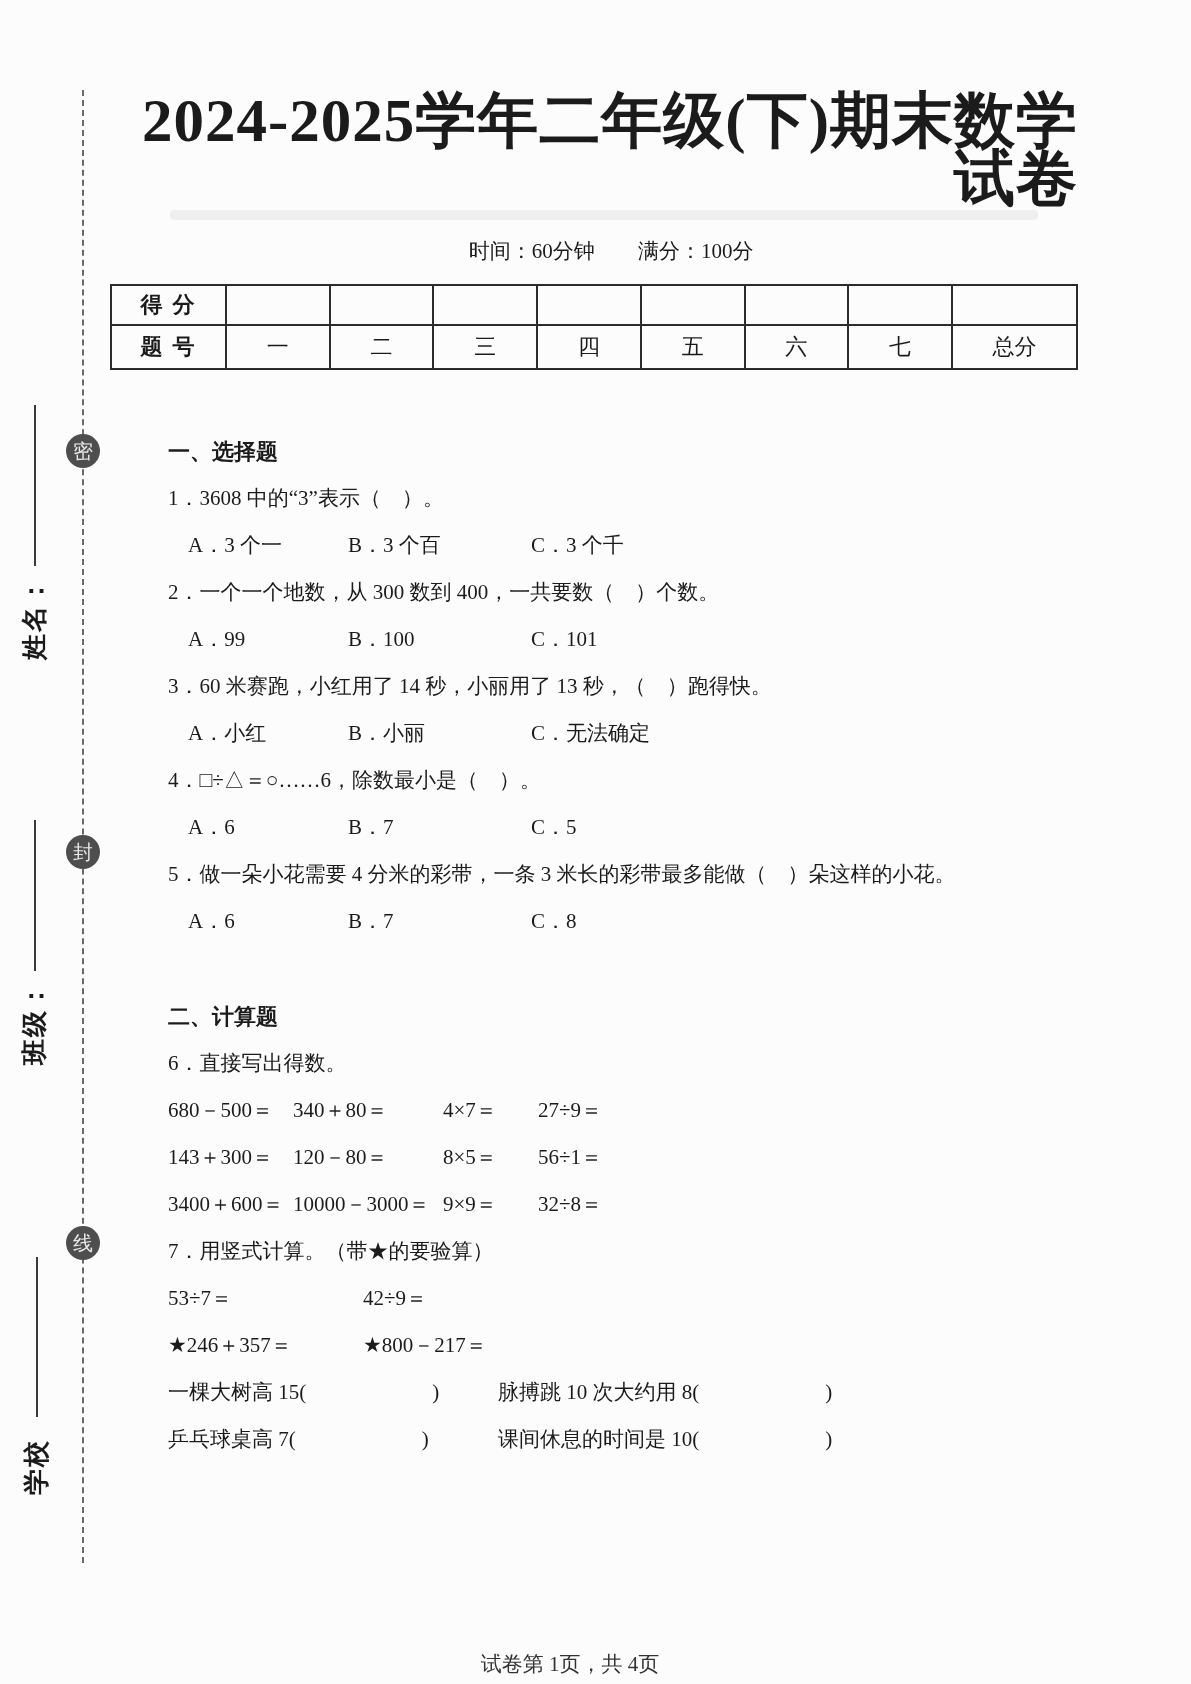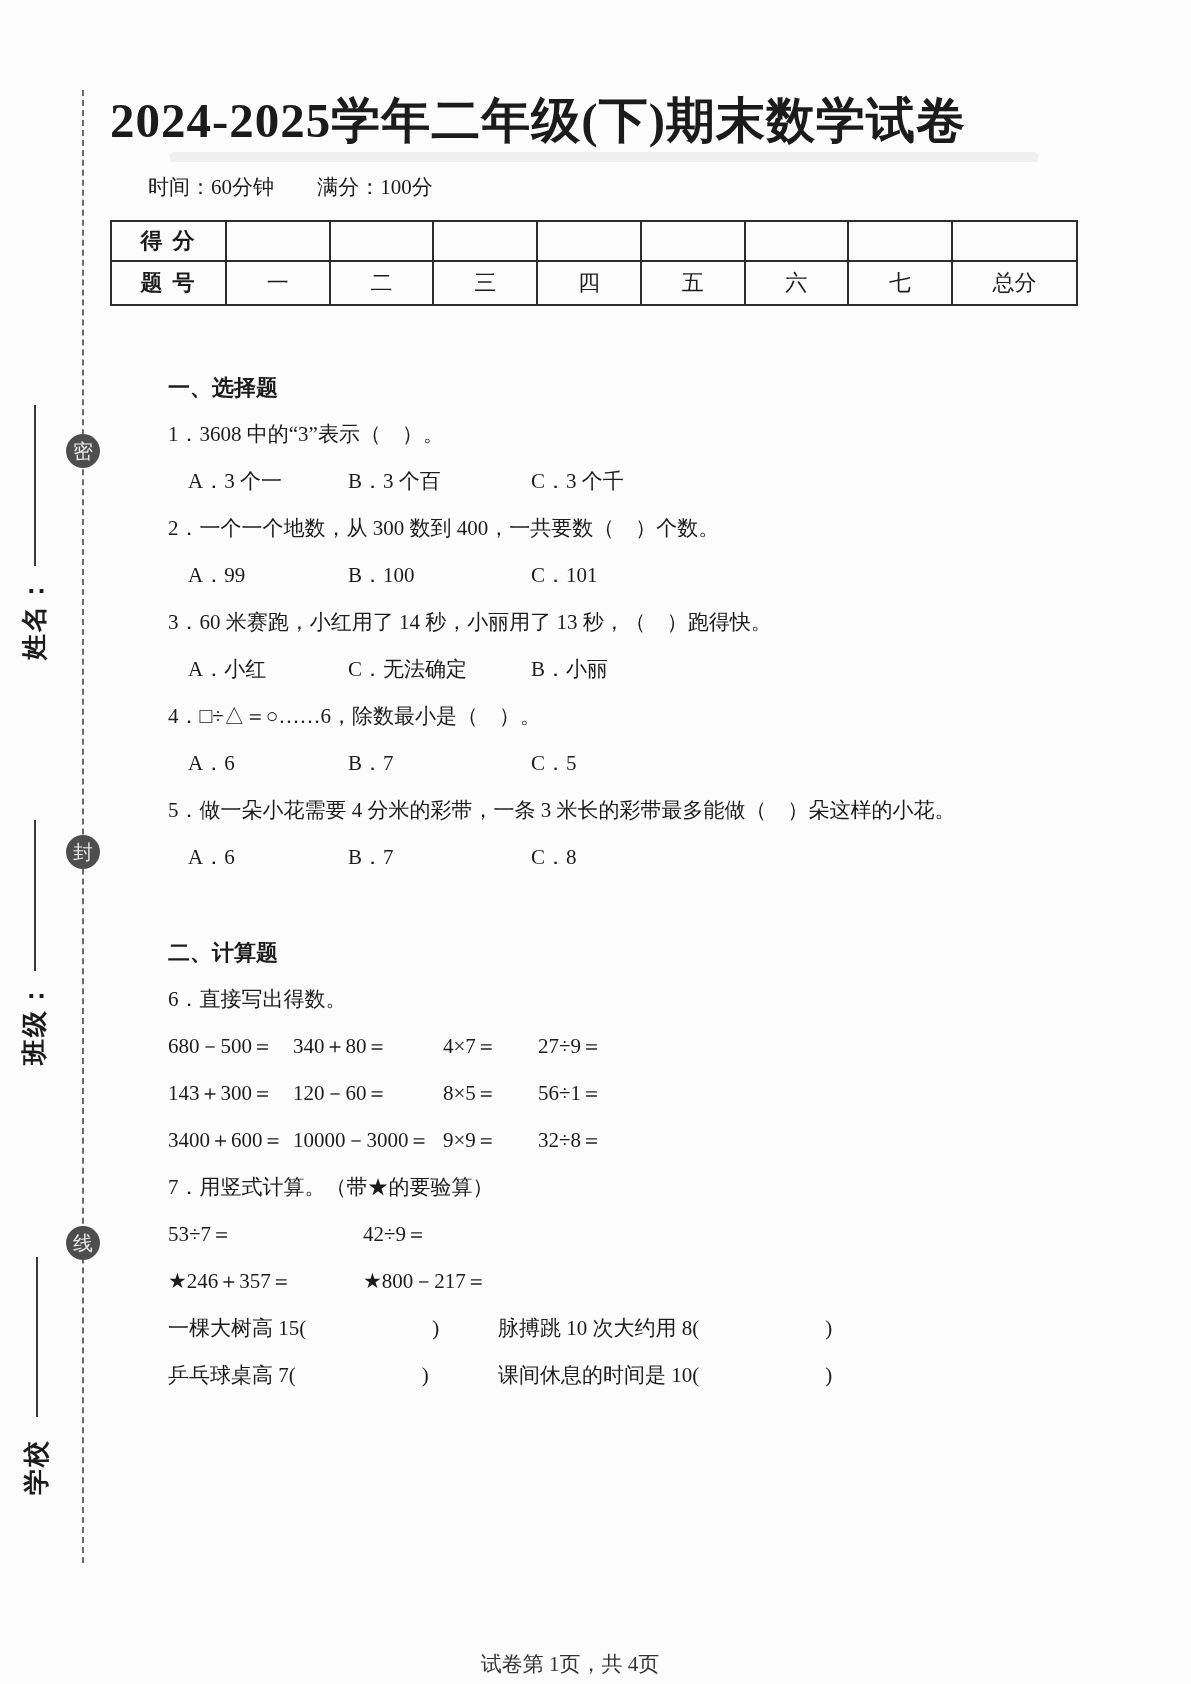--- a/index.html
+++ b/index.html
@@ -30,26 +30,26 @@
     font-size:26px;font-weight:bold;letter-spacing:2px;
     white-space:nowrap;
   }
   .side-label .blank{
     display:inline-block;height:1px;border-bottom:2px solid #3a3a3a;
     margin-left:10px;
   }
   
   .main{position:absolute;left:110px;top:88px;width:968px;}
   .exam-title{
-    margin:4px 0 0 0;text-align:left;
-    font-size:49px;font-weight:bold;line-height:58px;letter-spacing:1px;
+    margin:4px 0 0 0;text-align:right;
+    font-size:61px;font-weight:bold;line-height:58px;letter-spacing:1px;
   }
   .smudge{height:10px;margin:2px 40px 0 60px;background:#efefef;border-radius:4px;}
   .meta{
-    margin-top:12px;text-align:left;font-size:21px;line-height:26px;padding-right:4px;
+    margin-top:18px;text-align:center;font-size:21px;line-height:26px;padding-right:4px;
   }
   .meta span{margin-left:38px;}
   
   table.score{
     width:100%;border-collapse:collapse;margin-top:20px;table-layout:fixed;
   }
   table.score td{
     border:2px solid #2c2c2c;text-align:center;vertical-align:middle;
     font-size:22px;
   }
@@ -165,22 +165,22 @@
     <p>2．一个一个地数，从 300 数到 400，一共要数（　）个数。</p>
     <div class="opts">
       <span>A．99</span>
       <span>B．100</span>
       <span>C．101</span>
     </div>
 
     <p>3．60 米赛跑，小红用了 14 秒，小丽用了 13 秒，（　）跑得快。</p>
     <div class="opts">
       <span>A．小红</span>
+      <span>B．小丽</span>
       <span>C．无法确定</span>
-      <span>B．小丽</span>
     </div>
 
     <p>4．□÷△＝○……6，除数最小是（　）。</p>
     <div class="opts">
       <span>A．6</span>
       <span>B．7</span>
       <span>C．5</span>
     </div>
 
     <p>5．做一朵小花需要 4 分米的彩带，一条 3 米长的彩带最多能做（　）朵这样的小花。</p>
@@ -194,21 +194,21 @@
     <p>6．直接写出得数。</p>
 
     <div class="calcrow">
       <span>680－500＝</span>
       <span>340＋80＝</span>
       <span>4×7＝</span>
       <span>27÷9＝</span>
     </div>
     <div class="calcrow">
       <span>143＋300＝</span>
-      <span>120－60＝</span>
+      <span>120－80＝</span>
       <span>8×5＝</span>
       <span>56÷1＝</span>
     </div>
     <div class="calcrow">
       <span>3400＋600＝</span>
       <span>10000－3000＝</span>
       <span>9×9＝</span>
       <span>32÷8＝</span>
     </div>
 

